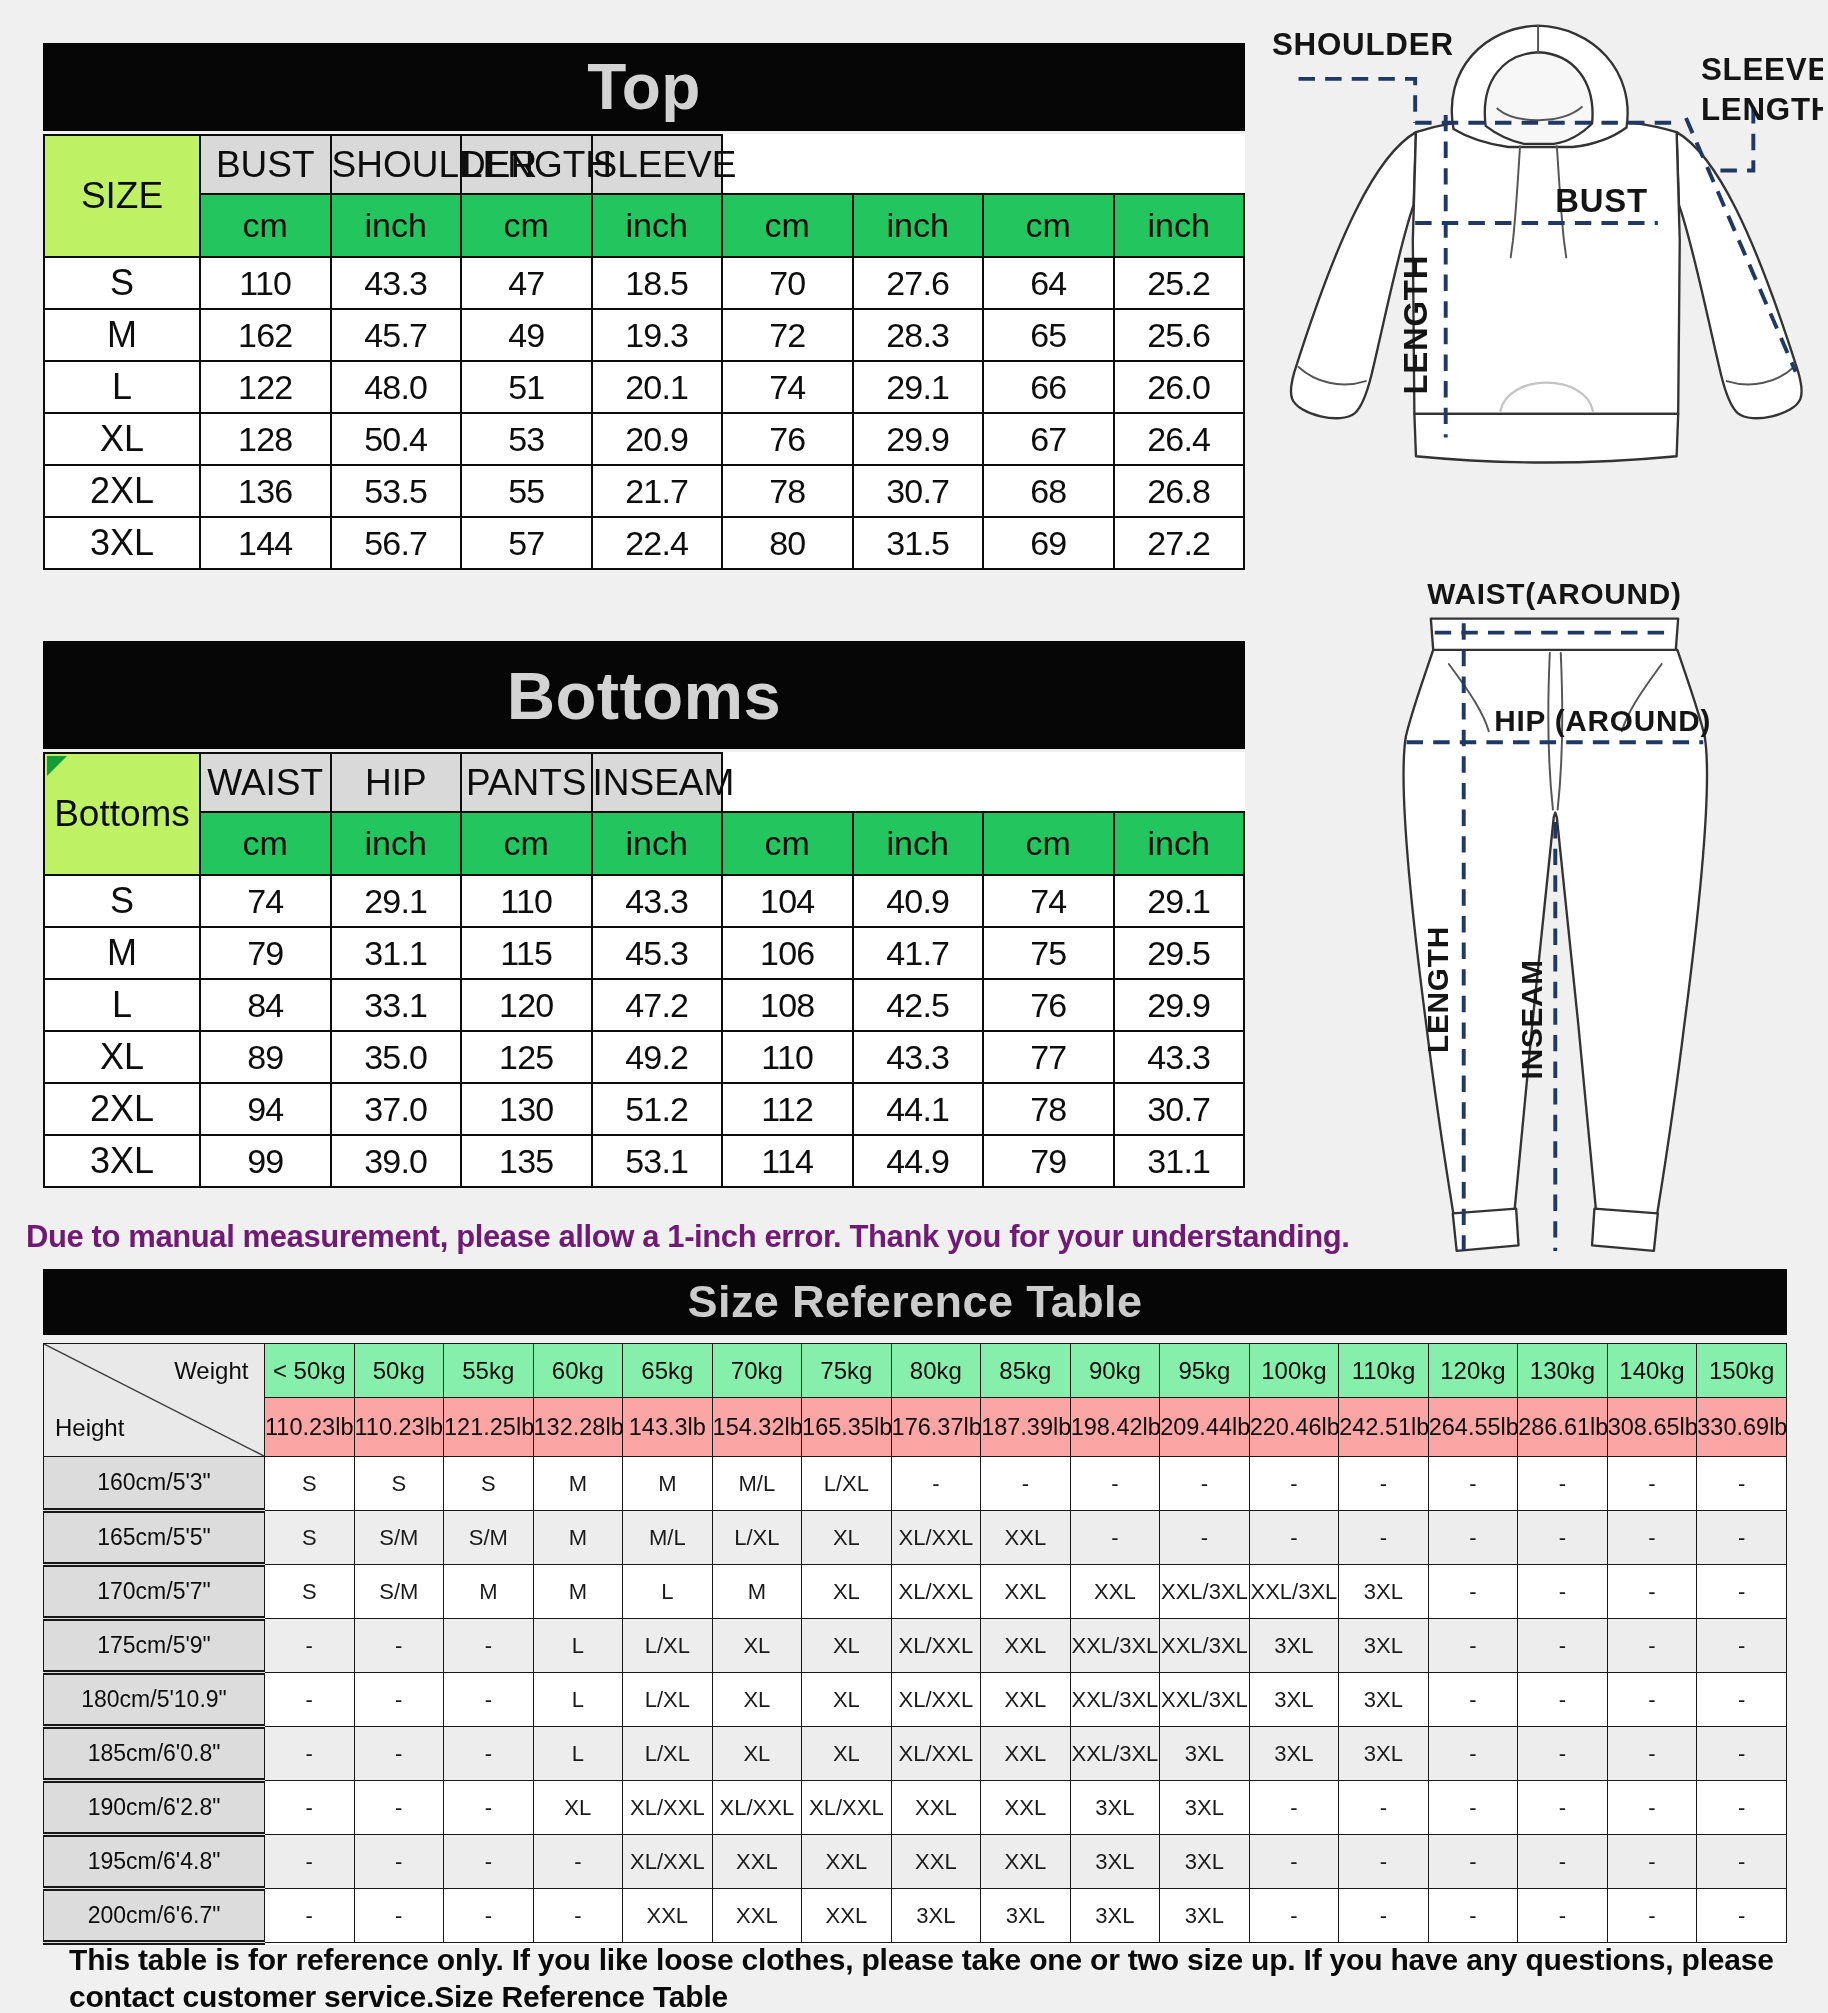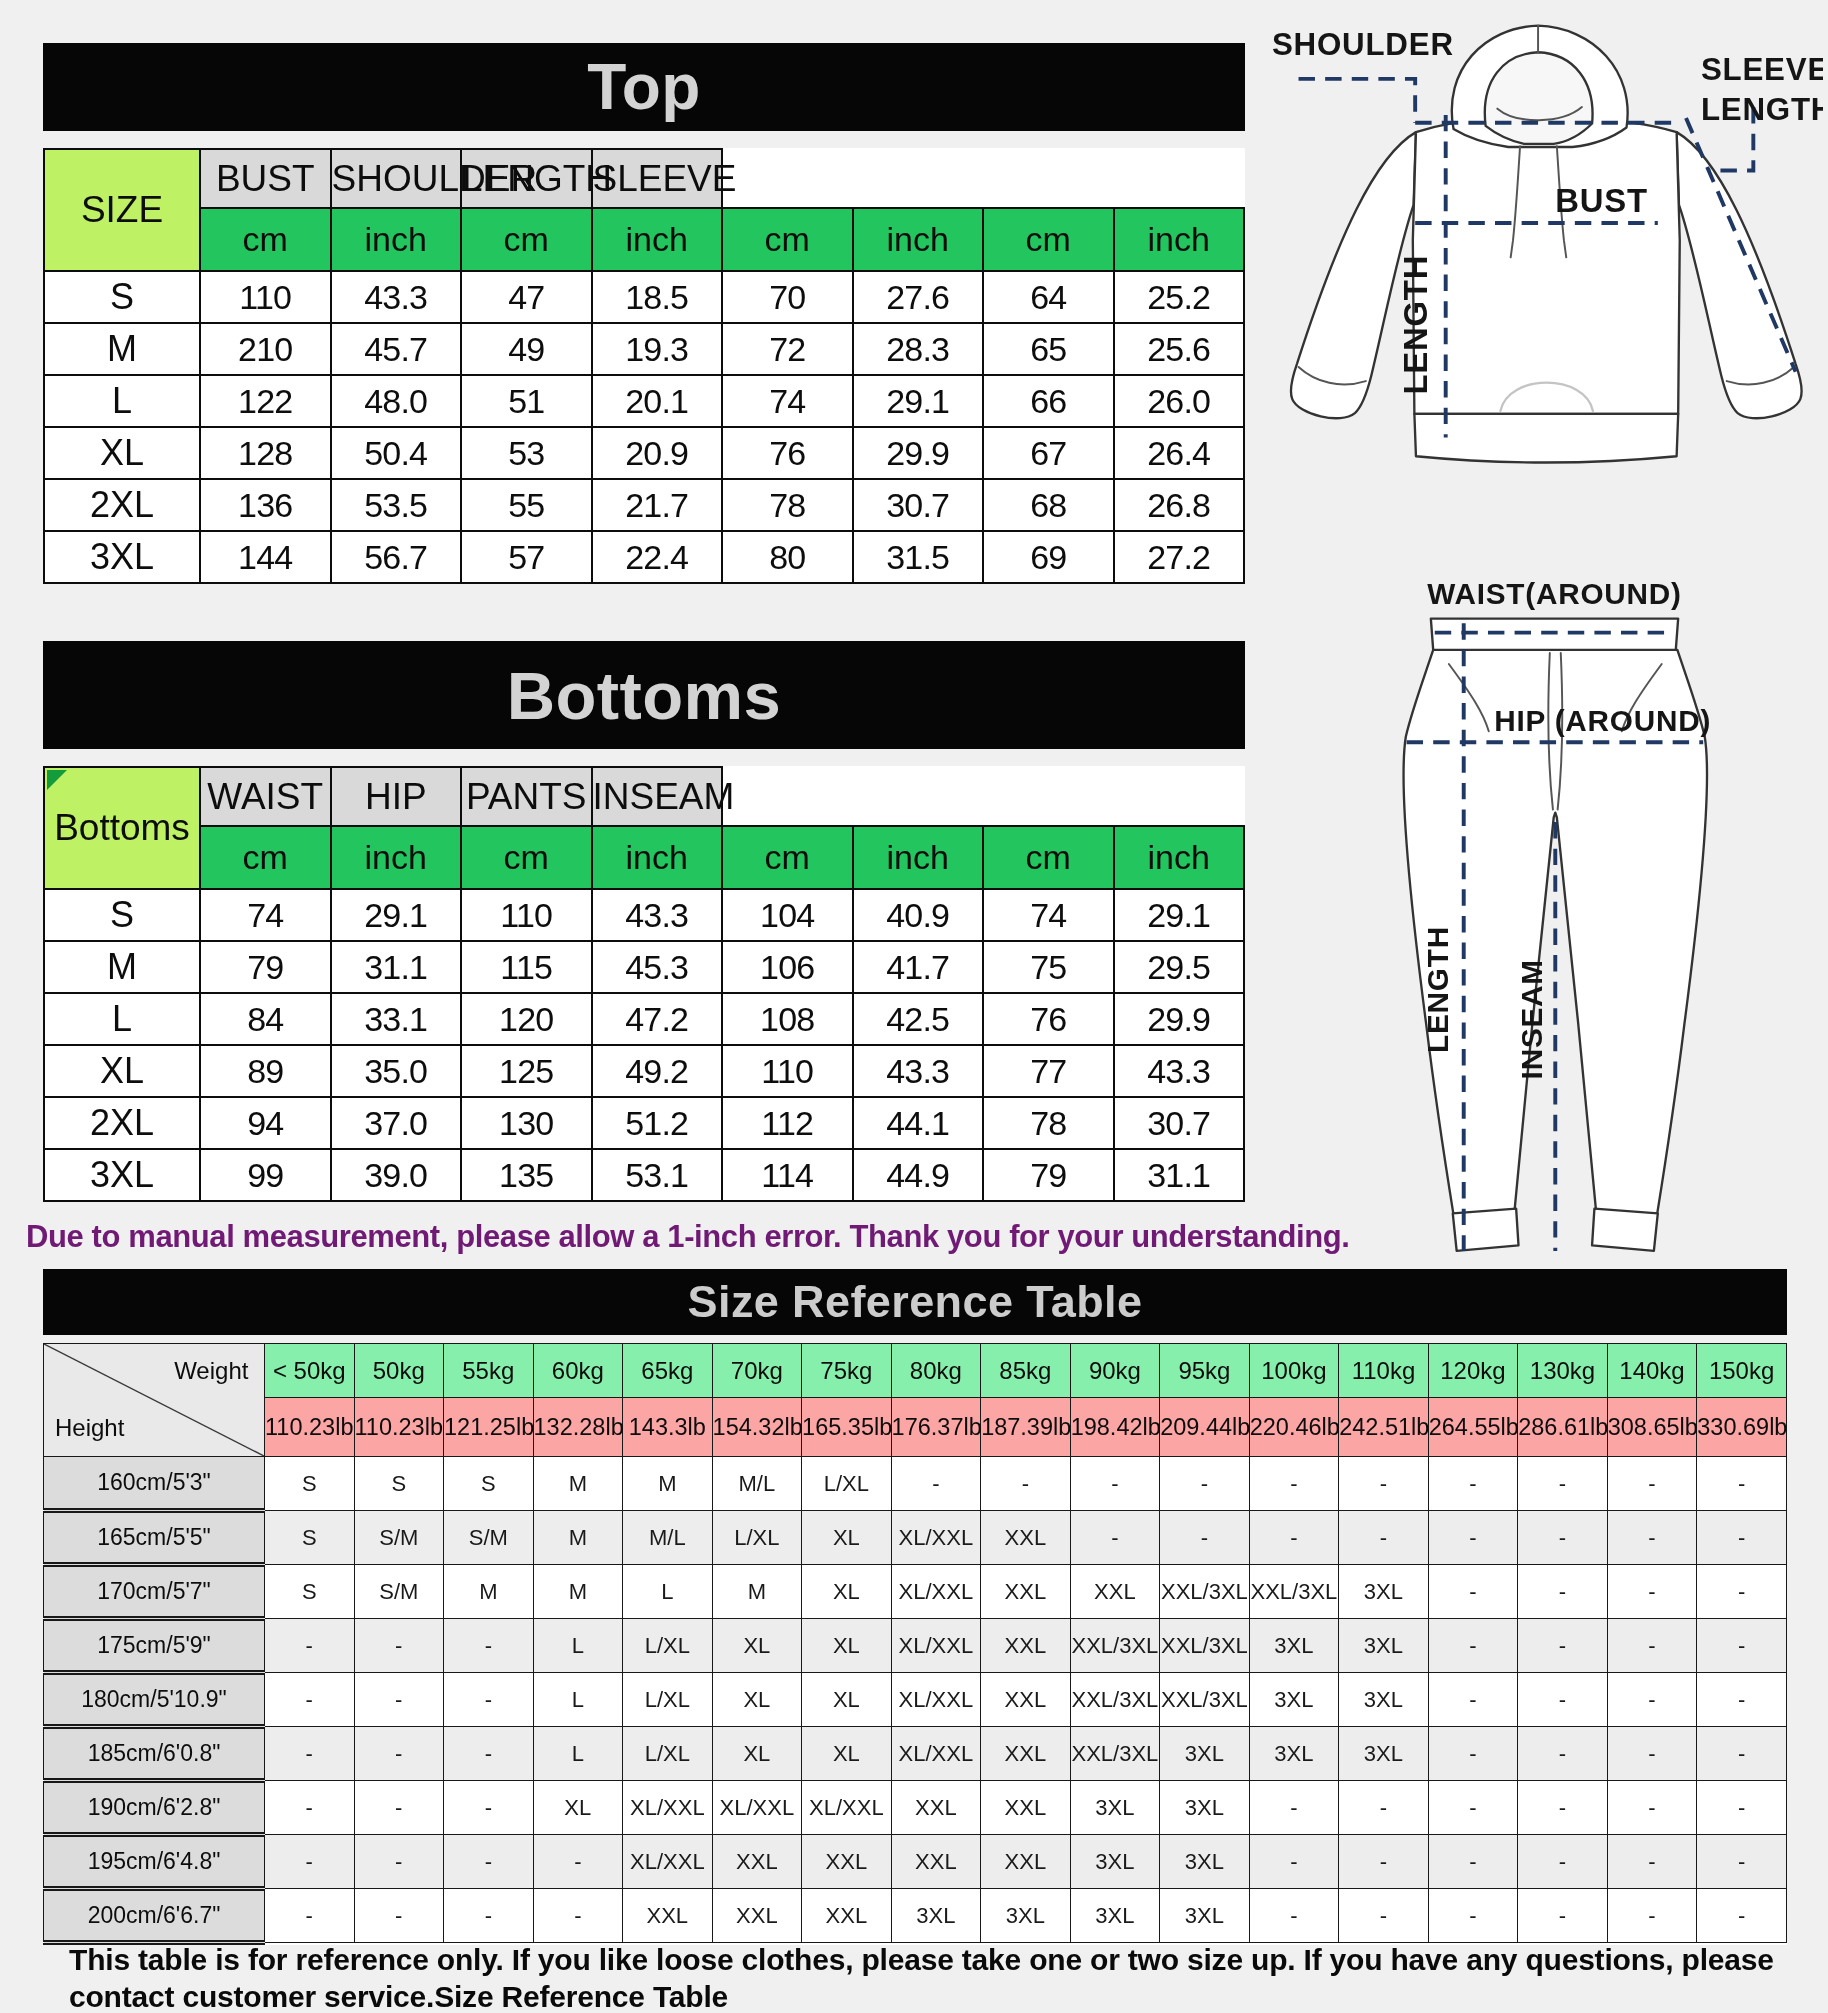--- a/index.html
+++ b/index.html
@@ -1,21 +1,21 @@
 <!DOCTYPE html>
 <html style="font-size:12.5px"><head>
 <meta charset="utf-8">
 <style>
   *{margin:0;padding:0;box-sizing:border-box;}
   html,body{background:#eef0ef;}
   .page{position:relative;width:1829px;height:2013px;background:#f0f0f1;
         font-family:"Liberation Sans",sans-serif;color:#0d0d0d;overflow:hidden;}
 
   
-  .banner{background:#060606;display:flex;align-items:center;justify-content:center;margin-bottom:17px;}
+  .banner{background:#060606;display:flex;align-items:center;justify-content:center;margin-bottom:3px;}
   .banner-title{color:#d3d3d3;font-weight:bold;letter-spacing:0.4px;}
   #top-block .banner{height:88px;}
   #top-block .banner-title{font-size:64px;}
   #bottoms-block .banner{height:108px;}
   #bottoms-block .banner-title{font-size:67px;}
   #srt-block .banner{height:66px;margin-bottom:8px;}
   #srt-block .banner-title{font-size:45px;color:#cccccc;}
 
   
   #top-block{position:absolute;left:43px;top:43px;width:1202px;}
@@ -117,21 +117,21 @@
   <td class="val-cell">27.6</td>
 
   <td class="val-cell">64</td>
 
   <td class="val-cell">25.2</td>
 </tr>
 
   <tr class="data-row">
     <th class="size-cell">M</th>
 
-  <td class="val-cell">210</td>
+  <td class="val-cell">162</td>
 
   <td class="val-cell">45.7</td>
 
   <td class="val-cell">49</td>
 
   <td class="val-cell">19.3</td>
 
   <td class="val-cell">72</td>
 
   <td class="val-cell">28.3</td>

